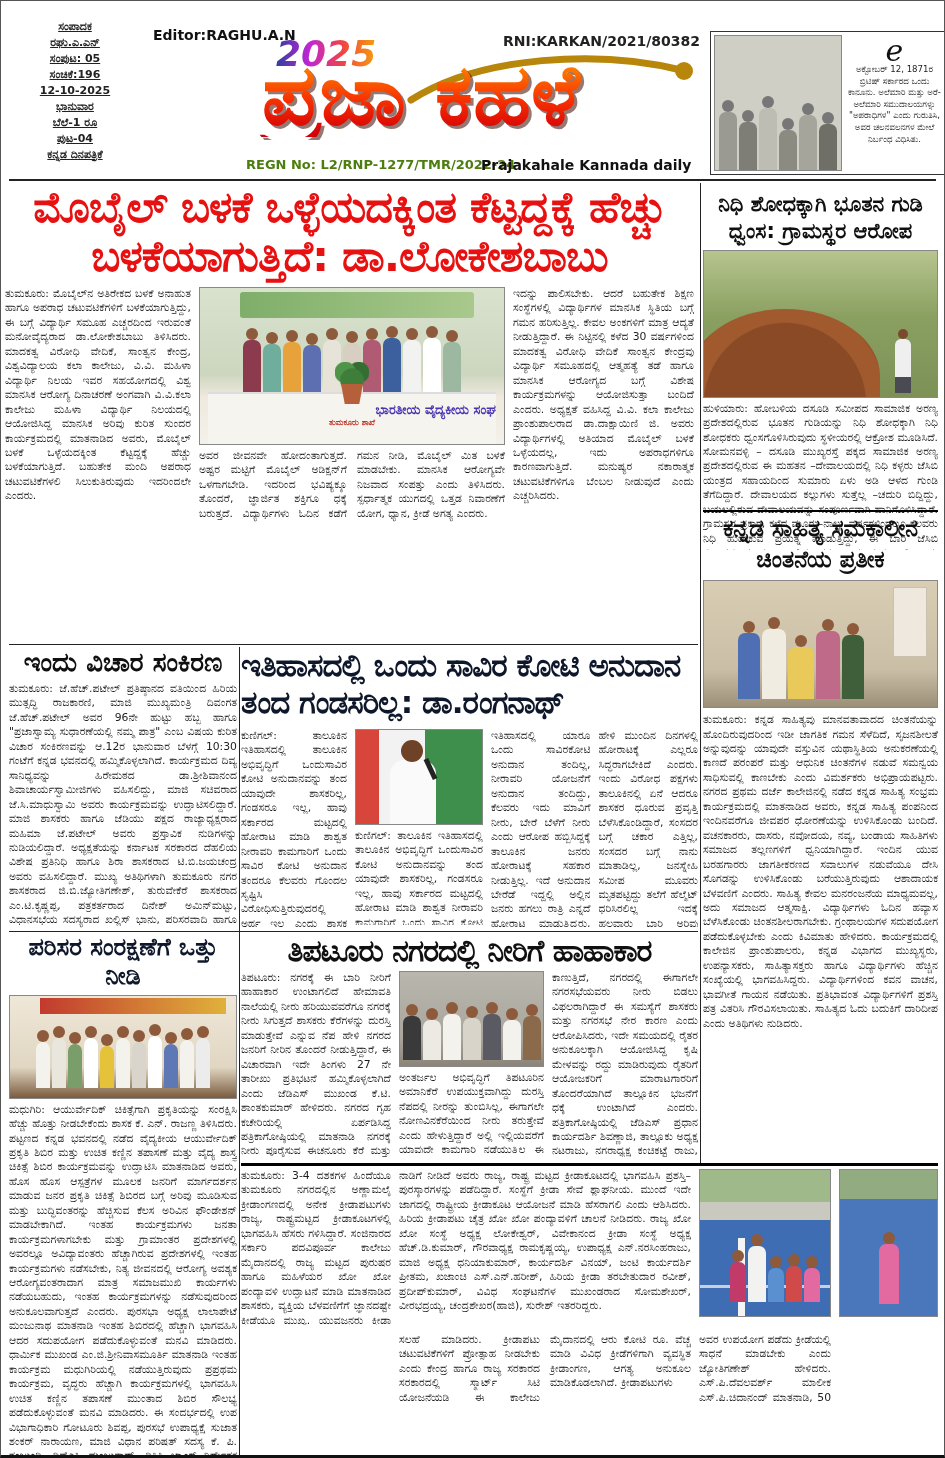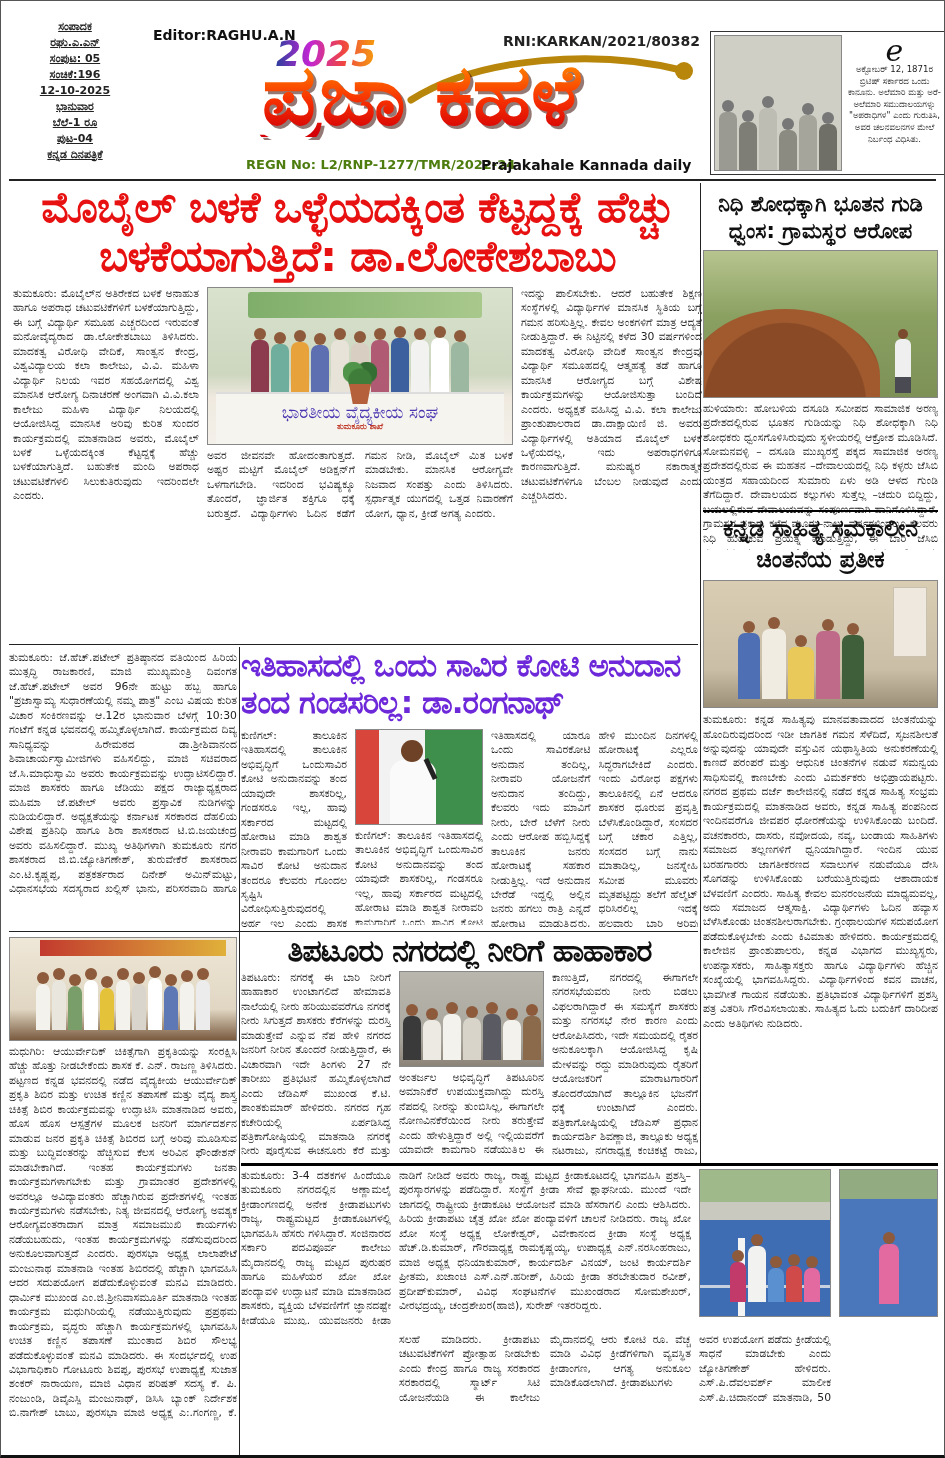--- a/index.html
+++ b/index.html
@@ -39,30 +39,30 @@
   
   .people { position:absolute; display:flex; align-items:flex-end; justify-content:center; gap:2px; }
   .p { width:18px; height:52px; border-radius:7px 7px 0 0; position:relative; flex:0 0 auto; }
   .p::before { content:""; position:absolute; top:-12px; left:50%; transform:translateX(-50%);
                width:12px; height:12px; border-radius:50%; background:#8d5a3b; }
   .p.gray::before { background:#777; }
 
   .ph { position:relative; overflow:hidden; border:1px solid #888; background:#cfcfc6; }
 
   
-  #main-art { position:absolute; left:12px; top:182px; width:689px; height:460px; }
+  #main-art { position:absolute; left:4px; top:182px; width:689px; height:460px; }
   .main-hl { font-size:43px; line-height:1.13; font-weight:bold; color:#e81111; text-align:center;
              letter-spacing:-1px; height:100px; overflow:hidden; }
   .main-grid { position:absolute; left:0; top:104px; right:0; bottom:0; display:grid;
                grid-template-columns:186px 306px 1fr; gap:8px; }
   .ph-main { width:100%; height:158px; background:linear-gradient(180deg,#d9e2cd,#cdd6bf 55%,#efe9df 70%,#f4f1ea); }
   .ph-main .banner-green { position:absolute; left:40px; top:4px; right:30px; height:26px;
         background:linear-gradient(90deg,#7fae6a,#a9c98c); border-radius:3px; }
   .table { position:absolute; left:8px; bottom:0; right:8px; height:52px; background:#f6f4ef; border-top:2px solid #ddd; }
-  .tbl-line1 { margin-top:8px; text-align:center; font-size:17px; font-weight:normal; color:#4a35b0; }
+  .tbl-line1 { margin-top:8px; text-align:right; font-size:13px; font-weight:bold; color:#4a35b0; }
   .tbl-line2 { text-align:center; font-size:8px; font-weight:bold; color:#c03a2b; }
   .pot { position:absolute; left:50%; bottom:40px; transform:translateX(-50%); width:26px; height:20px;
          background:#b5603a; clip-path:polygon(8% 0,92% 0,78% 100%,22% 100%); }
   .plant { position:absolute; left:50%; bottom:56px; transform:translateX(-50%); width:34px; height:26px;
            background:radial-gradient(circle at 50% 70%, #3f7d3a 0 45%, transparent 50%),
                       radial-gradient(circle at 30% 40%, #4f9448 0 35%, transparent 40%),
                       radial-gradient(circle at 70% 40%, #356e33 0 35%, transparent 40%); }
   .sub2col { margin-top:4px; column-count:2; column-gap:10px; height:188px; }
 
   
@@ -80,21 +80,21 @@
   #sahitya { position:absolute; left:702px; top:512px; width:235px; height:648px; }
   #sahitya .hl-k { font-size:23px; line-height:1.35; }
   .ph-sah { width:100%; height:128px; margin:5px 0; background:linear-gradient(180deg,#d9cdb4,#cabfa6 70%,#9c8f78); }
   .panel { position:absolute; top:6px; width:34px; height:70px; background:#eee8de; border:1px solid #c9c0ae; }
 
   
   #seminar { position:absolute; left:8px; top:646px; width:228px; height:283px; }
   #seminar .hl-k { font-size:26px; }
   
   #kunigal { position:absolute; left:240px; top:646px; width:457px; height:283px; }
-  .hl-red { font-weight:bold; color:#6d28d9; line-height:1.2; }
+  .hl-red { font-weight:bold; color:#0f172a; line-height:1.2; }
   #kunigal .hl-red { font-size:31px; text-align:left; height:78px; overflow:hidden; letter-spacing:-1px; }
   .kun-grid { display:grid; grid-template-columns:106px 128px 1fr 1fr; gap:8px; height:198px; margin-top:4px; }
   .ph-kun { width:128px; height:96px; background:
             linear-gradient(90deg,#d8453a 0 18%,#f2f2f2 18% 55%,#3d8f4b 55% 100%); }
   .kun-man { position:absolute; left:34px; bottom:0; width:46px; height:64px; background:#fafafa; border-radius:14px 14px 0 0; }
   .kun-man::before { content:""; position:absolute; top:-20px; left:11px; width:22px; height:22px; border-radius:50%; background:#6e4226; }
   .mic { position:absolute; left:72px; bottom:44px; width:5px; height:22px; background:#222; transform:rotate(-25deg); }
 
   
   #environment { position:absolute; left:8px; top:932px; width:228px; height:520px; }
@@ -227,40 +227,42 @@
         <div class="p" style="background:#f0ece2; height:70px; width:24px;"></div>
         <div class="p" style="background:#e8c95a; height:52px; width:26px;"></div>
         <div class="p" style="background:#c06a8a; height:68px; width:24px;"></div>
         <div class="p" style="background:#3f5f3a; height:64px; width:22px;"></div>
       </div>
     </div>
     <div class="txt" style="height:488px;">ತುಮಕೂರು: ಕನ್ನಡ ಸಾಹಿತ್ಯವು ಮಾನವತಾವಾದದ ಚಿಂತನೆಯನ್ನು ಹೊಂದಿರುವುದರಿಂದ ಇಡೀ ಜಾಗತಿಕ ಗಮನ ಸೆಳೆದಿದೆ, ಸೃಜನಶೀಲತೆ ಅನ್ನುವುದನ್ನು ಯಾವುದೇ ವಸ್ತುವಿನ ಯಥಾಸ್ಥಿತಿಯ ಅನುಕರಣೆಯಲ್ಲಿ ಕಾಣದೆ ಪರಂಪರೆ ಮತ್ತು ಆಧುನಿಕ ಚಿಂತನೆಗಳ ನಡುವೆ ಸಮನ್ವಯ ಸಾಧಿಸುವಲ್ಲಿ ಕಾಣಬೇಕು ಎಂದು ವಿಮರ್ಶಕರು ಅಭಿಪ್ರಾಯಪಟ್ಟರು. ನಗರದ ಪ್ರಥಮ ದರ್ಜೆ ಕಾಲೇಜಿನಲ್ಲಿ ನಡೆದ ಕನ್ನಡ ಸಾಹಿತ್ಯ ಸಂಭ್ರಮ ಕಾರ್ಯಕ್ರಮದಲ್ಲಿ ಮಾತನಾಡಿದ ಅವರು, ಕನ್ನಡ ಸಾಹಿತ್ಯ ಪಂಪನಿಂದ ಇಂದಿನವರೆಗೂ ಜೀವಪರ ಧೋರಣೆಯನ್ನು ಉಳಿಸಿಕೊಂಡು ಬಂದಿದೆ. ವಚನಕಾರರು, ದಾಸರು, ನವೋದಯ, ನವ್ಯ, ಬಂಡಾಯ ಸಾಹಿತಿಗಳು ಸಮಾಜದ ತಲ್ಲಣಗಳಿಗೆ ಧ್ವನಿಯಾಗಿದ್ದಾರೆ. ಇಂದಿನ ಯುವ ಬರಹಗಾರರು ಜಾಗತೀಕರಣದ ಸವಾಲುಗಳ ನಡುವೆಯೂ ದೇಸಿ ಸೊಗಡನ್ನು ಉಳಿಸಿಕೊಂಡು ಬರೆಯುತ್ತಿರುವುದು ಆಶಾದಾಯಕ ಬೆಳವಣಿಗೆ ಎಂದರು. ಸಾಹಿತ್ಯ ಕೇವಲ ಮನರಂಜನೆಯ ಮಾಧ್ಯಮವಲ್ಲ, ಅದು ಸಮಾಜದ ಆತ್ಮಸಾಕ್ಷಿ. ವಿದ್ಯಾರ್ಥಿಗಳು ಓದಿನ ಹವ್ಯಾಸ ಬೆಳೆಸಿಕೊಂಡು ಚಿಂತನಶೀಲರಾಗಬೇಕು. ಗ್ರಂಥಾಲಯಗಳ ಸದುಪಯೋಗ ಪಡೆದುಕೊಳ್ಳಬೇಕು ಎಂದು ಕಿವಿಮಾತು ಹೇಳಿದರು. ಕಾರ್ಯಕ್ರಮದಲ್ಲಿ ಕಾಲೇಜಿನ ಪ್ರಾಂಶುಪಾಲರು, ಕನ್ನಡ ವಿಭಾಗದ ಮುಖ್ಯಸ್ಥರು, ಉಪನ್ಯಾಸಕರು, ಸಾಹಿತ್ಯಾಸಕ್ತರು ಹಾಗೂ ವಿದ್ಯಾರ್ಥಿಗಳು ಹೆಚ್ಚಿನ ಸಂಖ್ಯೆಯಲ್ಲಿ ಭಾಗವಹಿಸಿದ್ದರು. ವಿದ್ಯಾರ್ಥಿಗಳಿಂದ ಕವನ ವಾಚನ, ಭಾವಗೀತೆ ಗಾಯನ ನಡೆಯಿತು. ಪ್ರತಿಭಾವಂತ ವಿದ್ಯಾರ್ಥಿಗಳಿಗೆ ಪ್ರಶಸ್ತಿ ಪತ್ರ ವಿತರಿಸಿ ಗೌರವಿಸಲಾಯಿತು. ಸಾಹಿತ್ಯದ ಓದು ಬದುಕಿಗೆ ದಾರಿದೀಪ ಎಂದು ಅತಿಥಿಗಳು ನುಡಿದರು.</div>
   </div>
 
   <div id="seminar">
+    <div class="hl-k hl-wrap">ಇಂದು ವಿಚಾರ ಸಂಕಿರಣ</div>
     <div class="txt" style="height:248px; margin-top:4px;">ತುಮಕೂರು: ಜೆ.ಹೆಚ್.ಪಟೇಲ್ ಪ್ರತಿಷ್ಠಾನದ ವತಿಯಿಂದ ಹಿರಿಯ ಮುತ್ಸದ್ಧಿ ರಾಜಕಾರಣಿ, ಮಾಜಿ ಮುಖ್ಯಮಂತ್ರಿ ದಿವಂಗತ ಜೆ.ಹೆಚ್.ಪಟೇಲ್ ಅವರ 96ನೇ ಹುಟ್ಟು ಹಬ್ಬ ಹಾಗೂ "ಪ್ರಜಾಸ್ವಾಮ್ಯ ಸುಧಾರಣೆಯಲ್ಲಿ ನಮ್ಮ ಪಾತ್ರ" ಎಂಬ ವಿಷಯ ಕುರಿತ ವಿಚಾರ ಸಂಕಿರಣವನ್ನು ಆ.12ರ ಭಾನುವಾರ ಬೆಳಗ್ಗೆ 10:30 ಗಂಟೆಗೆ ಕನ್ನಡ ಭವನದಲ್ಲಿ ಹಮ್ಮಿಕೊಳ್ಳಲಾಗಿದೆ. ಕಾರ್ಯಕ್ರಮದ ದಿವ್ಯ ಸಾನಿಧ್ಯವನ್ನು ಹಿರೇಮಠದ ಡಾ.ಶ್ರೀಶಿವಾನಂದ ಶಿವಾಚಾರ್ಯಸ್ವಾಮೀಜಿಗಳು ವಹಿಸಲಿದ್ದು, ಮಾಜಿ ಸಚಿವರಾದ ಜೆ.ಸಿ.ಮಾಧುಸ್ವಾಮಿ ಅವರು ಕಾರ್ಯಕ್ರಮವನ್ನು ಉದ್ಘಾಟಿಸಲಿದ್ದಾರೆ. ಮಾಜಿ ಶಾಸಕರು ಹಾಗೂ ಜೆಡಿಯು ಪಕ್ಷದ ರಾಜ್ಯಾಧ್ಯಕ್ಷರಾದ ಮಹಿಮಾ ಜೆ.ಪಟೇಲ್ ಅವರು ಪ್ರಸ್ತಾವಿಕ ನುಡಿಗಳನ್ನು ನುಡಿಯಲಿದ್ದಾರೆ. ಅಧ್ಯಕ್ಷತೆಯನ್ನು ಕರ್ನಾಟಕ ಸರಕಾರದ ದೆಹಲಿಯ ವಿಶೇಷ ಪ್ರತಿನಿಧಿ ಹಾಗೂ ಶಿರಾ ಶಾಸಕರಾದ ಟಿ.ಬಿ.ಜಯಚಂದ್ರ ಅವರು ವಹಿಸಲಿದ್ದಾರೆ. ಮುಖ್ಯ ಅತಿಥಿಗಳಾಗಿ ತುಮಕೂರು ನಗರ ಶಾಸಕರಾದ ಜಿ.ಬಿ.ಜ್ಯೋತಿಗಣೇಶ್, ತುರುವೇಕೆರೆ ಶಾಸಕರಾದ ಎಂ.ಟಿ.ಕೃಷ್ಣಪ್ಪ, ಪತ್ರಕರ್ತರಾದ ದಿನೇಶ್ ಅಮಿನ್‌ಮಟ್ಟು, ವಿಧಾನಸಭೆಯ ಸದಸ್ಯರಾದ ಖಲ್ಲಿಸ್ ಭಾನು, ಪರಿಸರವಾದಿ ಹಾಗೂ ನಿವೃತ್ತ ಐಎಎಸ್ ಅಧಿಕಾರಿ ಅಮರನಾರಾಯಣ ಅವರುಗಳು ಪಾಲ್ಗೊಳ್ಳಲಿದ್ದಾರೆ. ಸದರಿ ಕಾರ್ಯಕ್ರಮಕ್ಕೆ ಜಿಲ್ಲೆಯ ಸಂಖ್ಯೆಯಲ್ಲಿ ನಾಗರಿಕರು, ವಿವಿಧ ರಾಜಕೀಯ ಪಕ್ಷಗಳ ಅಧ್ಯಕ್ಷರು ಮತ್ತು ಮುಖಂಡಗಳು, ವಿವಿಧ ಸಂಘ ಸಂಸ್ಥೆಗಳ ಮುಖಂಡರು ಪಾಲ್ಗೊಂಡು ಕಾರ್ಯಕ್ರಮವನ್ನು ಯಶಸ್ವಿಗೊಳಿಸುವಂತೆ ಜೆಡಿಯು ಪಕ್ಷದ ರಾಜ್ಯ ಪ್ರಧಾನ ಕಾರ್ಯದರ್ಶಿ ಕೆ.ಆರ್.ರಂಗನಾಥ್ ಮನವಿ ಮಾಡಿದ್ದಾರೆ.</div>
   </div>
 
   <div id="kunigal">
     <div class="hl-red hl-wrap">ಇತಿಹಾಸದಲ್ಲಿ ಒಂದು ಸಾವಿರ ಕೋಟಿ ಅನುದಾನ ತಂದ ಗಂಡಸರಿಲ್ಲ: ಡಾ.ರಂಗನಾಥ್</div>
     <div class="kun-grid">
       <div class="txt">ಕುಣಿಗಲ್: ತಾಲೂಕಿನ ಇತಿಹಾಸದಲ್ಲಿ ತಾಲೂಕಿನ ಅಭಿವೃದ್ಧಿಗೆ ಒಂದುಸಾವಿರ ಕೋಟಿ ಅನುದಾನವನ್ನು ತಂದ ಯಾವುದೇ ಶಾಸಕರಿಲ್ಲ, ಗಂಡಸರೂ ಇಲ್ಲ, ಹಾವು ಸರ್ಕಾರದ ಮಟ್ಟದಲ್ಲಿ ಹೋರಾಟ ಮಾಡಿ ಶಾಶ್ವತ ನೀರಾವರಿ ಕಾಮಗಾರಿಗೆ ಒಂದು ಸಾವಿರ ಕೋಟಿ ಅನುದಾನ ತಂದರೂ ಕೆಲವರು ಗೊಂದಲ ಸೃಷ್ಟಿಸಿ ವಿರೋಧಿಸುತ್ತಿರುವುದರಲ್ಲಿ ಅರ್ಥ ಇಲ್ಲ ಎಂದು ಶಾಸಕ ಡಾ.ರಂಗನಾಥ್ ಹೇಳಿದರು. ತಾಲೂಕಿನ ಕೊತ್ತಗೆರೆ ಹೋಬಳಿಯ ಕಾರ್ಯಕ್ರಮದಲ್ಲಿ ಕೆಲ ರೈತರು ಕೊತ್ತಗೆರೆ ಹೋಬಳಿಗೆ ನೀರಾವರಿ ಸಮಸ್ಯೆ ಇದೆ ಸಮಗ್ರ ನೀರಾವರಿ ಬೇಕೆಂದು ಬೇಡಿಕೆ ಇಟ್ಟಾಗ ಶಾಸಕರು, ಗ್ರಾಮಸ್ಥರಿಗೆ ಪ್ರಶ್ನಿಸಿ, ತಾಲೂಕಿನ</div>
       <div>
         <div class="ph ph-kun">
           <div class="kun-man"></div>
           <div class="mic"></div>
         </div>
         <div class="txt" style="height:96px; margin-top:4px;">ಕುಣಿಗಲ್: ತಾಲೂಕಿನ ಇತಿಹಾಸದಲ್ಲಿ ತಾಲೂಕಿನ ಅಭಿವೃದ್ಧಿಗೆ ಒಂದುಸಾವಿರ ಕೋಟಿ ಅನುದಾನವನ್ನು ತಂದ ಯಾವುದೇ ಶಾಸಕರಿಲ್ಲ, ಗಂಡಸರೂ ಇಲ್ಲ, ಹಾವು ಸರ್ಕಾರದ ಮಟ್ಟದಲ್ಲಿ ಹೋರಾಟ ಮಾಡಿ ಶಾಶ್ವತ ನೀರಾವರಿ ಕಾಮಗಾರಿಗೆ ಒಂದು ಸಾವಿರ ಕೋಟಿ ಅನುದಾನ ತಂದರೂ ಕೆಲವರು ಗೊಂದಲ ಸೃಷ್ಟಿಸಿ ವಿರೋಧಿಸುತ್ತಿರುವುದರಲ್ಲಿ ಅರ್ಥ ಇಲ್ಲ ಎಂದು ಶಾಸಕ ಡಾ.ರಂಗನಾಥ್ ಹೇಳಿದರು. ತಾಲೂಕಿನ ಕೊತ್ತಗೆರೆ ಹೋಬಳಿಯ ಕಾರ್ಯಕ್ರಮದಲ್ಲಿ ಕೆಲ ರೈತರು ಕೊತ್ತಗೆರೆ ಹೋಬಳಿಗೆ ನೀರಾವರಿ ಸಮಸ್ಯೆ ಇದೆ ಸಮಗ್ರ ನೀರಾವರಿ ಬೇಕೆಂದು ಬೇಡಿಕೆ ಇಟ್ಟಾಗ ಶಾಸಕರು, ಗ್ರಾಮಸ್ಥರಿಗೆ ಪ್ರಶ್ನಿಸಿ, ತಾಲೂಕಿನ</div>
       </div>
       <div class="txt">ಇತಿಹಾಸದಲ್ಲಿ ಯಾರೂ ಒಂದು ಸಾವಿರಕೋಟಿ ಅನುದಾನ ತಂದಿಲ್ಲ, ನೀರಾವರಿ ಯೋಜನೆಗೆ ಅನುದಾನ ತಂದಿದ್ದು, ಕೆಲವರು ಇದು ಮಾವಿಗೆ ನೀರು, ಬೇರೆ ಬೆಳೆಗೆ ನೀರು ಎಂದು ಆರೋಪ ಹಬ್ಬಿಸಿದ್ದಕ್ಕೆ ತಾಲೂಕಿನ ಜನರು ಹೋರಾಟಕ್ಕೆ ಸಹಕಾರ ನೀಡುತ್ತಿಲ್ಲ. ಇದೆ ಅನುದಾನ ಬೇರೆಡೆ ಇದ್ದಲ್ಲಿ ಅಲ್ಲಿನ ಜನರು ಹಗಲು ರಾತ್ರಿ ಎನ್ನದೆ ಹೋರಾಟ ಮಾಡುತ್ತಿದ್ದರು, ಇದಕ್ಕೆ ಗಟ್ಟಿ, ತುರುವೆಕೆರೆ ಜನರು ನೀರಿನ ಸಮಸ್ಯೆ ಎಂದರೆ ಹೇಗೆ ಹೋರಾಟ ಮಾಡುತ್ತಿದ್ದಾರೆ ನೋಡಿ, ನೀರು ಬೇಕೆಂದರೆ ಹೋರಾಟ ಮಾಡಿ ಪಡೆಯುವ ಸ್ಥಿತಿ ಇದೆ, ಕೇವಲ ಹೋರಾಟ ಮಾಡ್ತಿವಿ ಅಂದರೆ ಸಾಲು ಮುಂಚೂಣಿಯಲ್ಲಿ ನಿಂತು ನೀರಿಗೆ ಬೇಡಿಕೆ ಸಲ್ಲಿಸಬೇಕೆಂದು ಗ್ರಾಮಸ್ಥರಿಗೆ</div>
       <div class="txt">ಹೇಳಿ ಮುಂದಿನ ದಿನಗಳಲ್ಲಿ ಹೋರಾಟಕ್ಕೆ ಎಲ್ಲರೂ ಸಿದ್ಧರಾಗಬೇಕಿದೆ ಎಂದರು. ಇಂದು ವಿರೋಧ ಪಕ್ಷಗಳು ತಾಲೂಕಿನಲ್ಲಿ ಏನೆ ಆದರೂ ಶಾಸಕರ ಧೂರುವ ಪ್ರವೃತ್ತಿ ಬೆಳೆಸಿಕೊಂಡಿದ್ದಾರೆ, ಸಂಸದರ ಬಗ್ಗೆ ಚಕಾರ ಎತ್ತಿಲ್ಲ, ಸಂಸದರ ಬಗ್ಗೆ ನಾನು ಮಾತಾಡಿಲ್ಲ, ಜನಸ್ನೇಹಿ ಸಮೀಪ ಮೂವರು ಮೃತಪಟ್ಟಿದ್ದು ತಲೆಗೆ ಹೆಲ್ಮೆಟ್ ಧರಿಸಿರಲಿಲ್ಲ ಇದಕ್ಕೆ ಹಲವಾರು ಬಾರಿ ಅರಿವು ಮೂಡಿಸುವ ಕಾರ್ಯಕ್ರಮ ರೂಪಿಸಿ ಹೇಳಿದರೂ ಹೆಲ್ಮೆಟ್ ಹಾಕೊಲ್ಲ, ಮಾರ್ಕೋನಹಳ್ಳಿ ಜಲಾಶಯದಲ್ಲಿ ಹೊಳೆ ನೀರಿಗೆ ಇಳಿಯಬೇಡಿ ಎಂದು ಎಚ್ಚರಿಕೆ ಫಲಕ ಹಾಕಿ ಎಚ್ಚರಿಕೆ ನೀಡಿದರೂ ಒಂದು ಕುಟುಂಬ ನೀರಿಗೆ ಇಳಿದು ಅನಾಹುತ ಸಂಭವಿಸಿದೆ. ಆದರೂ ತಾವು ತಮ್ಮ ಕೈಲಾದ ಸೇವೆ ನೀಡುತ್ತೇನೆ ವಿರೋಧ ಪಕ್ಷಗಳ ಟೀಕೆಗೆ ಜಗ್ಗುವುದಿಲ್ಲ ಎಂದರು.</div>
     </div>
   </div>
 
   <div id="environment">
+    <div class="hl-red hl-wrap">ಪರಿಸರ ಸಂರಕ್ಷಣೆಗೆ ಒತ್ತು ನೀಡಿ</div>
     <div class="ph ph-env">
       <div class="env-banner"></div>
       <div class="people" style="bottom:10px; left:2px; right:2px;">
         <div class="p" style="background:#f4f2ec; height:46px; width:14px;"></div>
         <div class="p" style="background:#e9e6dd; height:50px; width:14px;"></div>
         <div class="p" style="background:#7a9e6a; height:44px; width:14px;"></div>
         <div class="p" style="background:#ffffff; height:50px; width:14px;"></div>
         <div class="p" style="background:#e4c23a; height:42px; width:14px;"></div>
         <div class="p" style="background:#f4f2ec; height:50px; width:14px;"></div>
         <div class="p" style="background:#d9d5cc; height:46px; width:14px;"></div>

